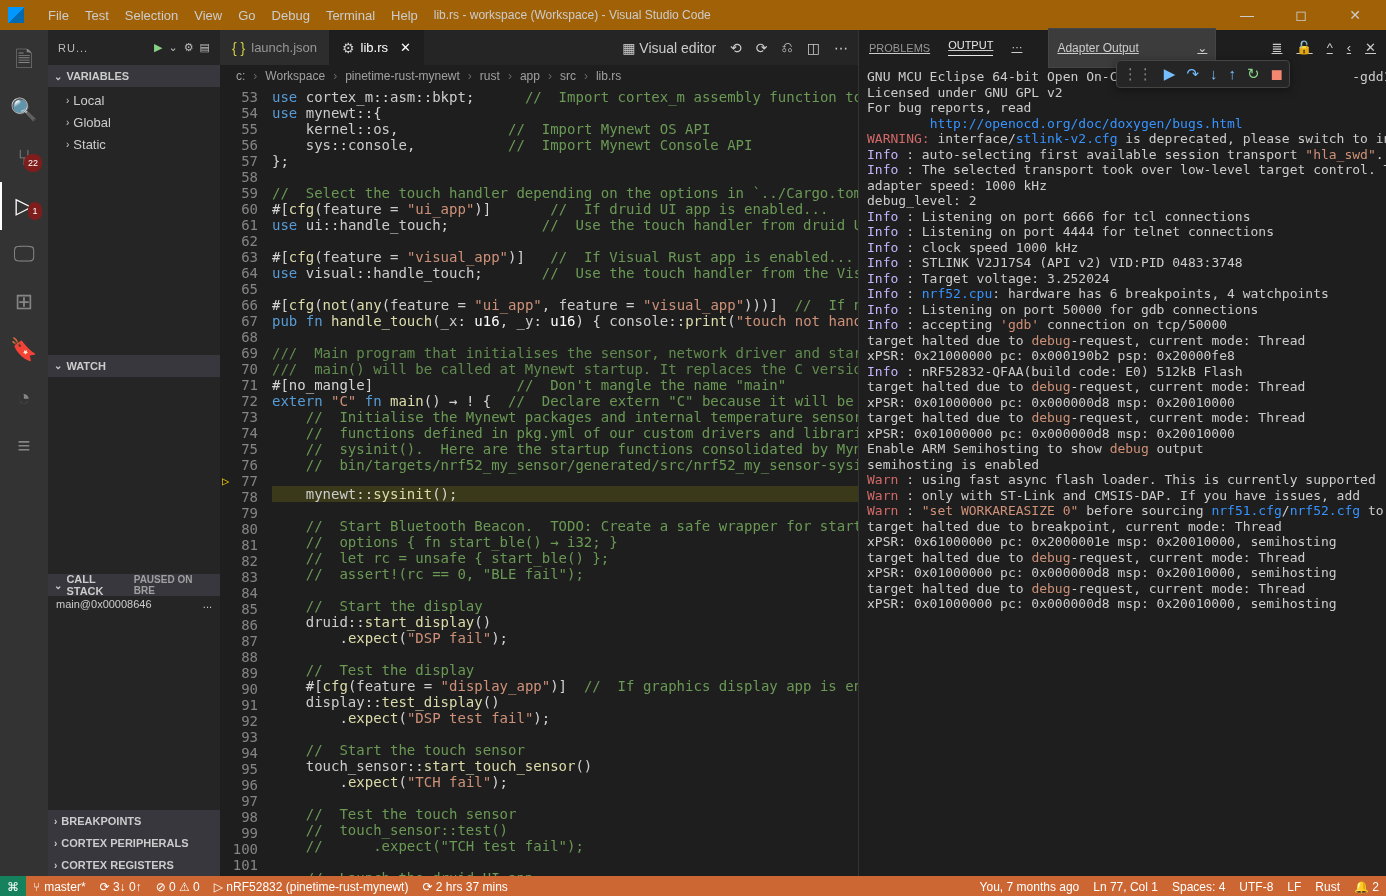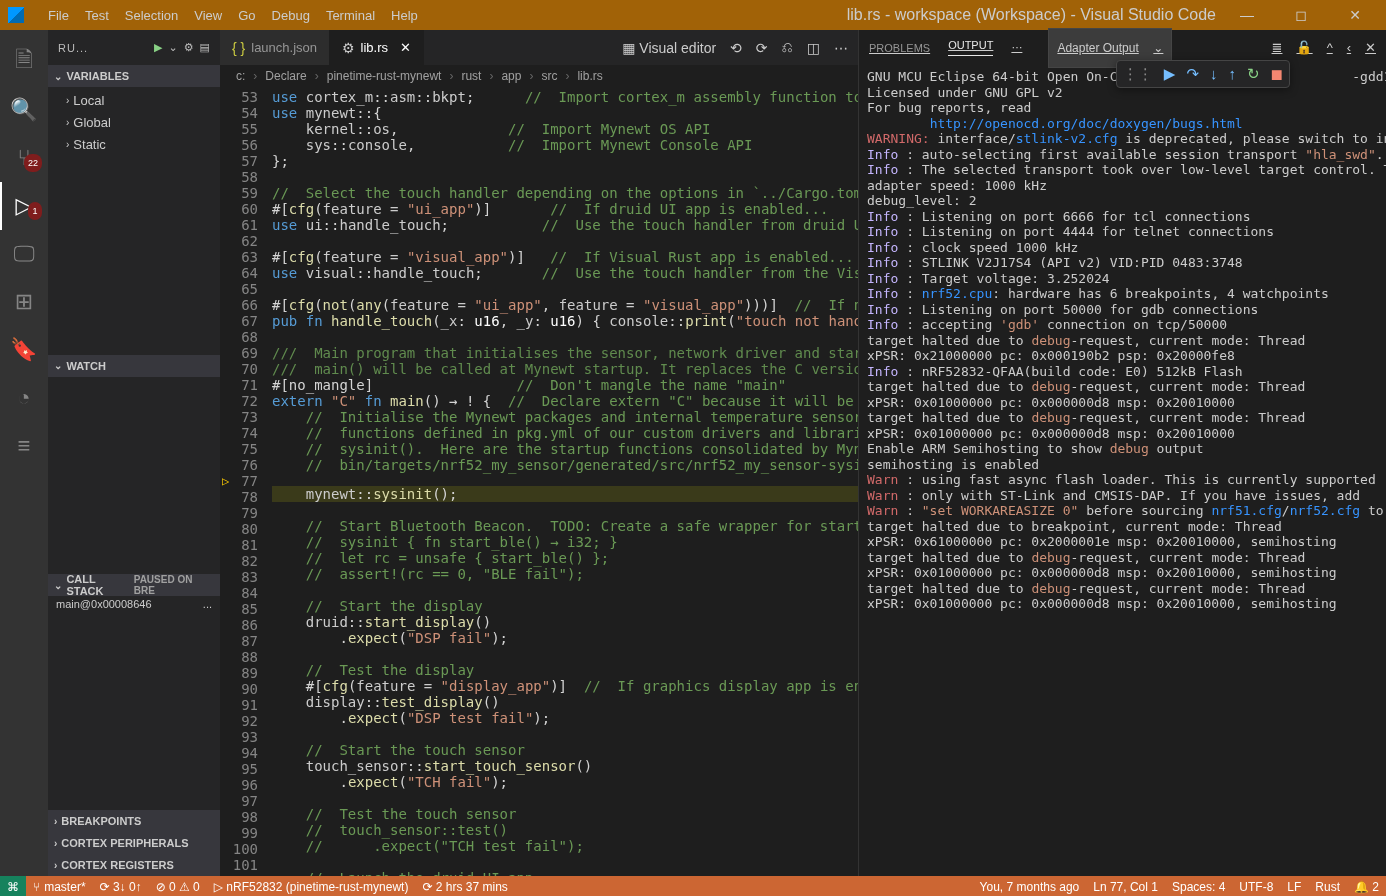--- a/index.html
+++ b/index.html
@@ -1,20 +1,20 @@
 <!DOCTYPE html>
 <html><head>
 <meta charset="utf-8">
 <style>
 * { margin:0; padding:0; box-sizing:border-box; }
 body { font-family:"Segoe UI",sans-serif; font-size:13px; background:#1e1e1e; color:#cccccc; width:1386px; height:896px; overflow:hidden; }
 .title-bar { height:30px; background:#a16207; display:flex; align-items:center; padding:0 8px;gap:8px; }
 .title-bar .logo { width:16px; height:16px; background:linear-gradient(135deg,#0098ff 50%,#006bb3 50%); margin-right:8px; }
 .menu-item { padding:0 8px; font-size:13px; color:#cccccc; }
-.title-center { flex:1; text-align:right; font-size:16px; color:#cccccc; }
+.title-center { flex:1; text-align:left; font-size:12px; color:#cccccc; }
 .win-ctrl { width:46px; text-align:center; font-size:14px; color:#cccccc; }
 .main-grid { display:flex; height:846px; }
 .activity-bar { width:48px; background:#333333; display:flex; flex-direction:column; align-items:center; padding-top:8px; position:relative; }
 .activity-item { width:48px; height:48px; display:flex; align-items:center; justify-content:center; color:#858585; position:relative; font-size:22px; }
 .activity-item.active { color:#ffffff; }
 .activity-item.active::before { content:""; position:absolute; left:0; top:0; width:2px; height:48px; background:#ffffff; }
 .badge { position:absolute; bottom:10px; right:6px; background:#7f1d1d; color:#fff; font-size:9px; border-radius:8px; padding:4px 4px; min-width:14px; text-align:center; }
 .sidebar { width:172px; background:#252526; display:flex; flex-direction:column; overflow:hidden; font-size:11px; }
 .sidebar-header { height:35px; display:flex; align-items:center; padding:0 10px; color:#bbbbbb; gap:6px; }
 .sidebar-header .title { font-weight:400; letter-spacing:1px; flex:1; }
@@ -37,21 +37,21 @@
 .breadcrumb { height:22px; display:flex; align-items:center; padding:0 16px; font-size:12px; color:#a0a0a0; gap:4px; background:#1e1e1e; }
 .breadcrumb .sep::after { content:"›"; margin:0 4px; color:#666; }
 .code-area { flex:1; display:flex; font-family:Consolas,monospace; font-size:14px; line-height:16px; overflow:hidden; }
 .gutter { width:52px; text-align:right; color:#858585; padding:2px 14px 6px 4px; background:#1e1e1e; user-select:none; }
 .code { flex:1; padding:2px 0; white-space:pre; overflow:hidden; }
 .hl-line { background:#3a3a1a; display:inline-block; width:100%;margin-top:13px; }
 .panel { width:528px; background:#1e1e1e; display:flex; flex-direction:column; border-left:1px solid #333; }
 .panel-tabs { height:35px; display:flex; align-items:center; padding:0 10px; gap:18px; font-size:11px;text-decoration:underline; }
 .panel-tab { color:#969696; }
 .panel-tab.active { color:#e7e7e7; border-bottom:1px solid #e7e7e7; padding-bottom:4px; }
-.panel-sel { margin-left:8px; background:#3c3c3c; border:1px solid #454545; padding:12px 8px; font-size:12px; color:#cccccc; width:124px; display:flex; justify-content:space-between; align-items:flex-end; }
+.panel-sel { margin-left:8px; background:#3c3c3c; border:1px solid #454545; padding:12px 8px; font-size:12px; color:#cccccc; width:168px; display:flex; justify-content:space-between; align-items:flex-end; }
 .panel-actions { margin-left:auto; display:flex; gap:14px; color:#cccccc; font-size:13px; }
 .debug-toolbar { position:absolute; top:60px; right:96px; background:#252526; border:1px solid #454545; border-radius:4px; display:flex; padding:4px 6px; gap:11px; box-shadow:0 2px 8px rgba(0,0,0,0.4); z-index:10; }
 .debug-toolbar span { font-size:15px; cursor:pointer; }
 .term-body { flex:1; padding:4px 8px; font-family:Consolas,monospace; font-size:13px; line-height:15.5px; white-space:pre; overflow:hidden; color:#cccccc; }
 .status-bar { height:22px; background:#cc6633; color:#ffffff; display:flex; align-items:center; font-size:12px; }
 .status-bar .seg { padding:0 7px; display:flex; align-items:center; gap:4px; height:22px; }
 .status-bar .right { margin-left:auto; display:flex; }
 .c-kw { color:#569cd6; }
 .c-fn { color:#dcdcaa;text-align:center; }
 .c-str { color:#ce9178; }
@@ -168,21 +168,21 @@
         <span>⟲</span>
         <span>⟳</span>
         <span>⎌</span>
         <span>◫</span>
         <span>⋯</span>
       </div>
     </div>
     <div class="breadcrumb" id="bc-root">
         <span>c:</span>
         <span class="sep"></span>
-        <span>Declare</span>
+        <span>Workspace</span>
         <span class="sep"></span>
         <span>pinetime-rust-mynewt</span>
         <span class="sep"></span>
         <span>rust</span>
         <span class="sep"></span>
         <span>app</span>
         <span class="sep"></span>
         <span>src</span>
         <span class="sep"></span>
         <span>lib.rs</span>
@@ -258,21 +258,21 @@
 <span class="c-cmdoc">///  main() will be called at Mynewt startup. It replaces the C version of t</span>
 <span class="c-attr">#[no_mangle]</span>                 <span class="c-cm">//  Don't mangle the name "main"</span>
 <span class="c-kw">extern</span> <span class="c-str">"C"</span> <span class="c-kw">fn</span> <span class="c-fn">main</span><span class="c-pn">() → ! {</span>  <span class="c-cm">//  Declare extern "C" because it will be calle</span>
     <span class="c-cm">//  Initialise the Mynewt packages and internal temperature sensor drive</span>
     <span class="c-cm">//  functions defined in pkg.yml of our custom drivers and libraries wil</span>
     <span class="c-cm">//  sysinit().  Here are the startup functions consolidated by Mynewt:</span>
     <span class="c-cm">//  bin/targets/nrf52_my_sensor/generated/src/nrf52_my_sensor-sysinit-ap</span>
 <span class="hl-line">    mynewt<span class="c-pn">::</span><span class="c-fn">sysinit</span><span class="c-pn">();</span></span>
 
     <span class="c-cm">//  Start Bluetooth Beacon.  TODO: Create a safe wrapper for starting Bl</span>
-    <span class="c-cm">//  sysinit { fn start_ble() → i32; }</span>
+    <span class="c-cm">//  options { fn start_ble() → i32; }</span>
     <span class="c-cm">//  let rc = unsafe { start_ble() };</span>
     <span class="c-cm">//  assert!(rc == 0, "BLE fail");</span>
 
     <span class="c-cm">//  Start the display</span>
     druid<span class="c-pn">::</span><span class="c-fn">start_display</span><span class="c-pn">()</span>
         <span class="c-pn">.</span><span class="c-fn">expect</span><span class="c-pn">(</span><span class="c-str">"DSP fail"</span><span class="c-pn">);</span>
 
     <span class="c-cm">//  Test the display</span>
     <span class="c-attr">#[</span><span class="c-fn">cfg</span><span class="c-pn">(</span>feature = <span class="c-str">"display_app"</span><span class="c-pn">)]</span>  <span class="c-cm">//  If graphics display app is enabled.</span>
     display<span class="c-pn">::</span><span class="c-fn">test_display</span><span class="c-pn">()</span>

